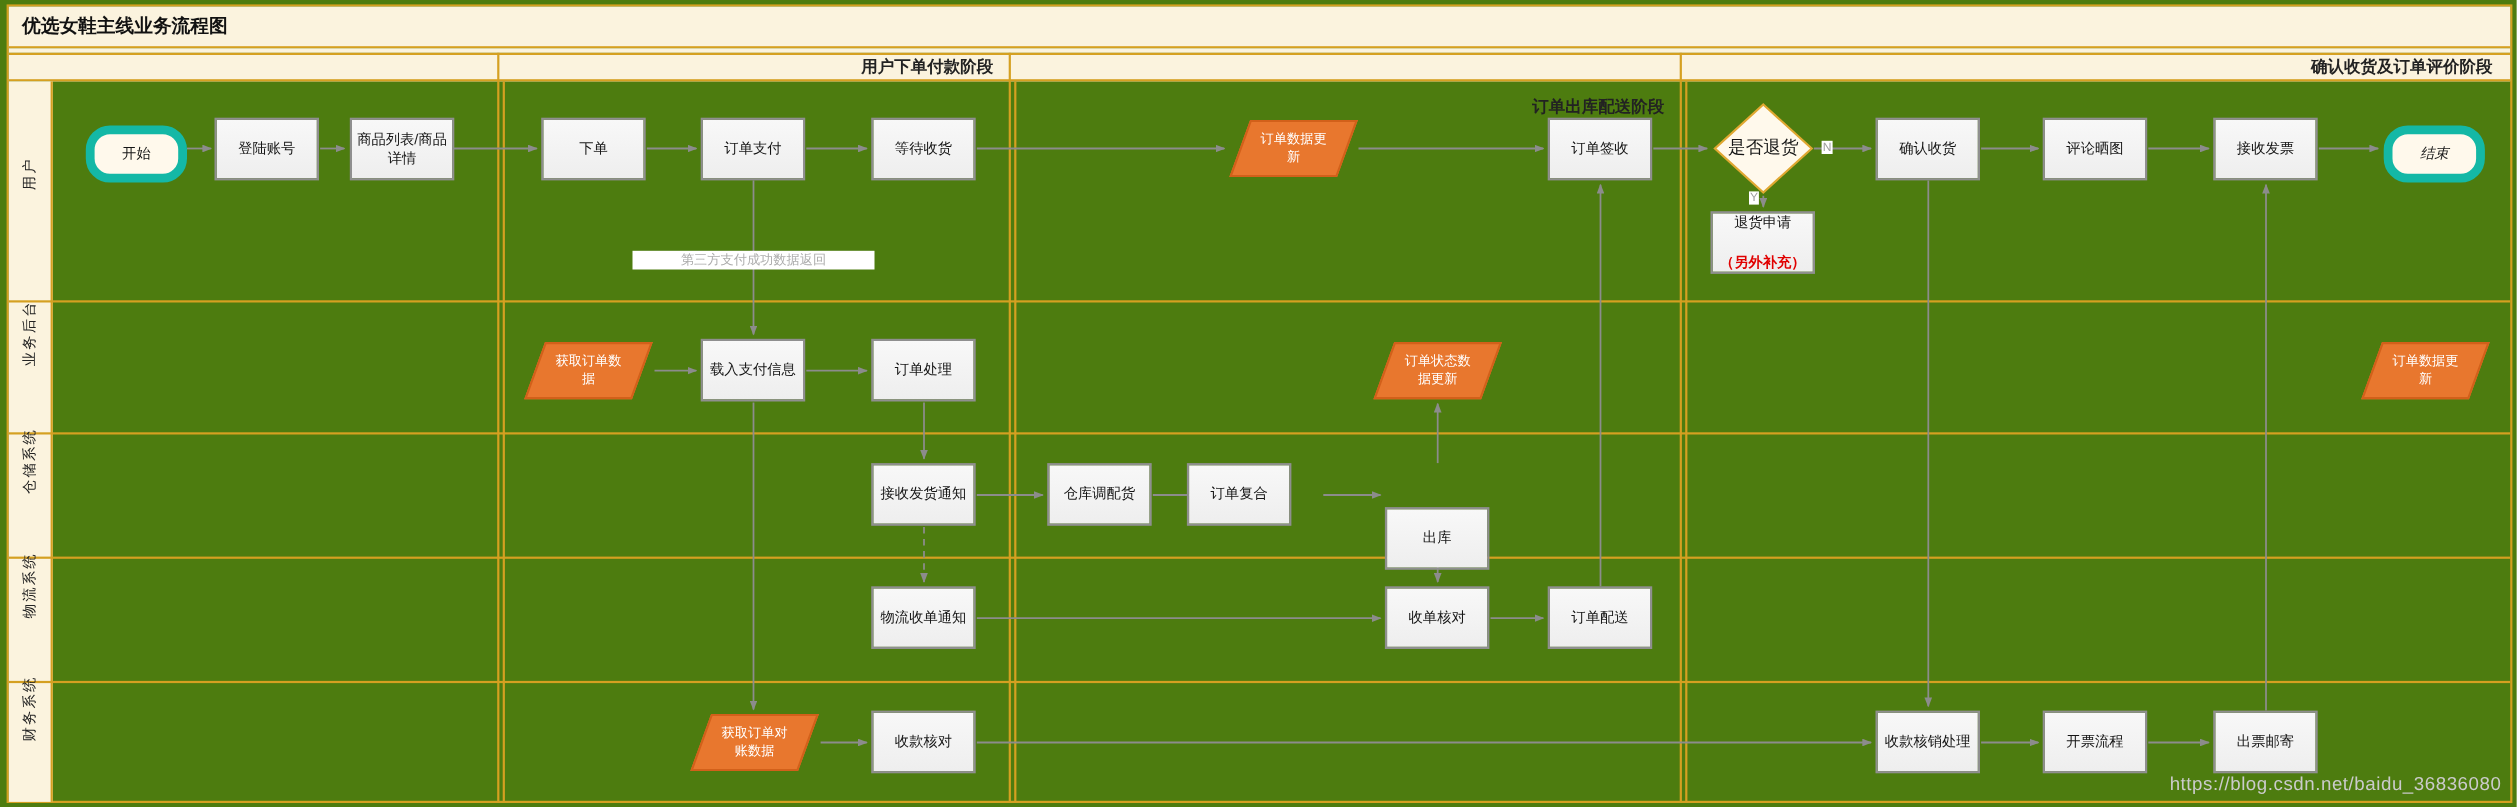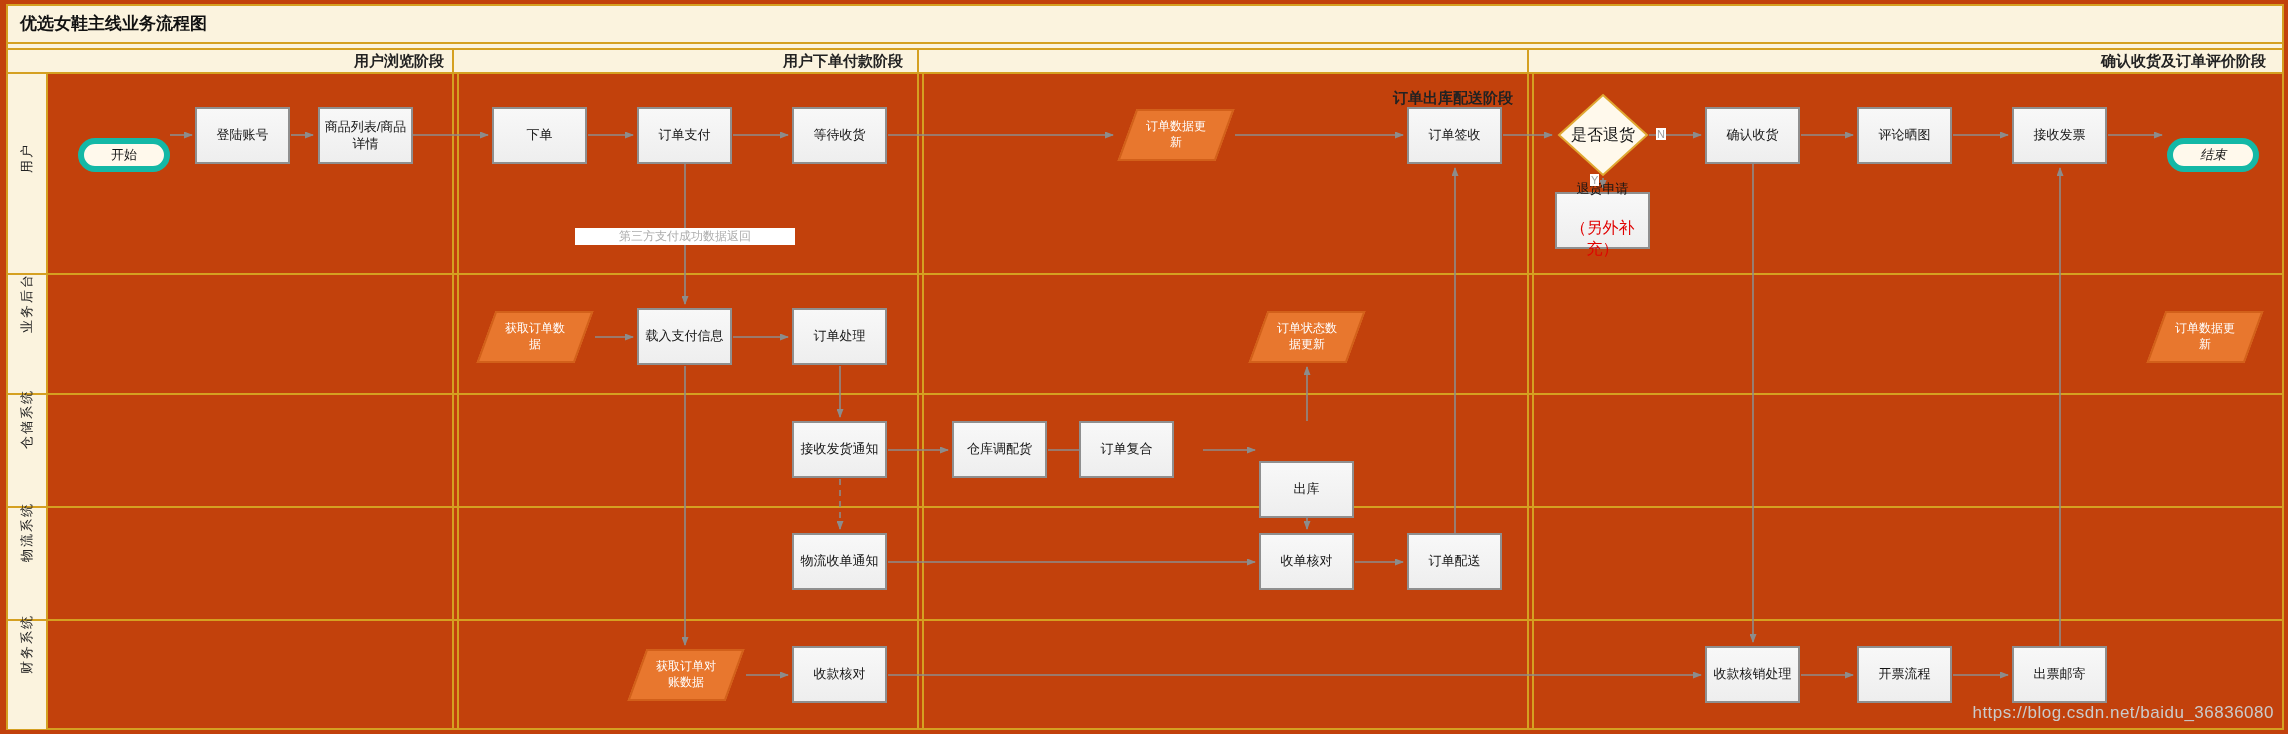--- a/index.html
+++ b/index.html
@@ -1,17 +1,17 @@
 <!DOCTYPE html>
 <html><head>
 <meta charset="utf-8">
 <style>
   html,body{margin:0;padding:0;background:#fff;}
   body{font-family:"Liberation Sans","DejaVu Sans",sans-serif;}
-  #canvas{position:relative;width:2288px;height:734px;background:#c2410c;overflow:hidden;}
+  #canvas{position:relative;width:2288px;height:734px;background:#4d7c0f;overflow:hidden;}
 
   
   .outer-border{position:absolute;left:6px;top:4px;width:2278px;height:726px;
     border:2px solid #D5A021;box-sizing:border-box;z-index:0;}
   .title-band{position:absolute;left:8px;top:6px;width:2274px;height:36px;background:#FBF3DE;
     border-bottom:2px solid #D5A021;box-sizing:content-box;z-index:1;}
   .title-text{position:absolute;left:12px;top:0;line-height:36px;font-size:17px;font-weight:bold;color:#111;}
   .gap-strip{position:absolute;left:8px;top:44px;width:2274px;height:4px;background:#FBF3DE;z-index:1;}
   .header-band{position:absolute;left:8px;top:48px;width:2274px;height:26px;background:#FBF3DE;
     border-top:2px solid #D5A021;border-bottom:2px solid #D5A021;box-sizing:border-box;z-index:1;}
@@ -30,51 +30,50 @@
   .vline.secondary{top:74px;height:655px;}
 
   
   #edges{position:absolute;left:0;top:0;z-index:2;}
 
   
   .node{position:absolute;box-sizing:border-box;display:flex;align-items:center;justify-content:center;
     text-align:center;font-size:13px;color:#151515;line-height:1.3;z-index:3;}
   .box{width:95px;height:57px;background:linear-gradient(#f8f8f8,#eeeeee);
     border:2px solid #8F8F8F;padding:2px;}
-  .term{width:92px;height:34px;background:#FFF9EC;border:6px solid #14b8a6;border-radius:22px;margin-top:24px;}
+  .term{width:92px;height:52px;background:#FFF9EC;border:8px solid #14b8a6;border-radius:22px;}
   .diamond{width:92px;height:84px;background:transparent;}
   .diamond svg{position:absolute;left:0;top:0;}
   .diamond .lbl{position:relative;z-index:1;font-size:16px;}
   .para{width:118px;height:52px;}
   .para .pbg{position:absolute;left:10px;right:10px;top:0;bottom:0;background:#E8772E;
     border:2px solid #D2601A;transform:skewX(-20deg);box-sizing:border-box;}
   .para .lbl{position:relative;z-index:1;color:#fff;font-size:12px;width:64px;}
   .two-line{flex-direction:column;gap:20px;}
-  .note-red{color:#E00000;font-size:16px;}
+  .note-red{color:#E00000;font-size:13px;font-weight:bold;}
 
   
   .edge-label{position:absolute;z-index:4;font-size:11px;color:#9E9E9E;background:#fff;padding:0 1px;}
   .annotation{position:absolute;z-index:4;left:575px;top:228px;width:220px;text-align:center;
     font-size:12px;color:#ADADAD;background:#fff;}
   .watermark{position:absolute;z-index:5;right:14px;top:703px;font-size:17px;color:#CBCBCB;letter-spacing:.5px;}
 </style>
 </head>
 <body>
 
 <div id="canvas">
 
   <div class="outer-border"></div>
 
   <div class="title-band">
     <div class="title-text">优选女鞋主线业务流程图</div>
   </div>
   <div class="gap-strip"></div>
   <div class="header-band"></div>
 
-  <div class="phase-label" style="left:8px;width:436px;padding-right:8px;">用户浏览阶段</div>
   <div class="phase-label" style="left:456px;width:447px;padding-right:8px;">用户下单付款阶段</div>
   <div class="phase-label" style="left:921px;width:592px;padding-right:8px;margin-top:37px;">订单出库配送阶段</div>
   <div class="phase-label" style="left:1531px;width:735px;padding-right:10px;">确认收货及订单评价阶段</div>
 
   <div class="lane-col"></div>
   <div class="lane-label" style="top:173px;">
       <span>用户</span>
     </div>
   <div class="lane-label" style="top:333px;">
       <span>业务后台</span>

